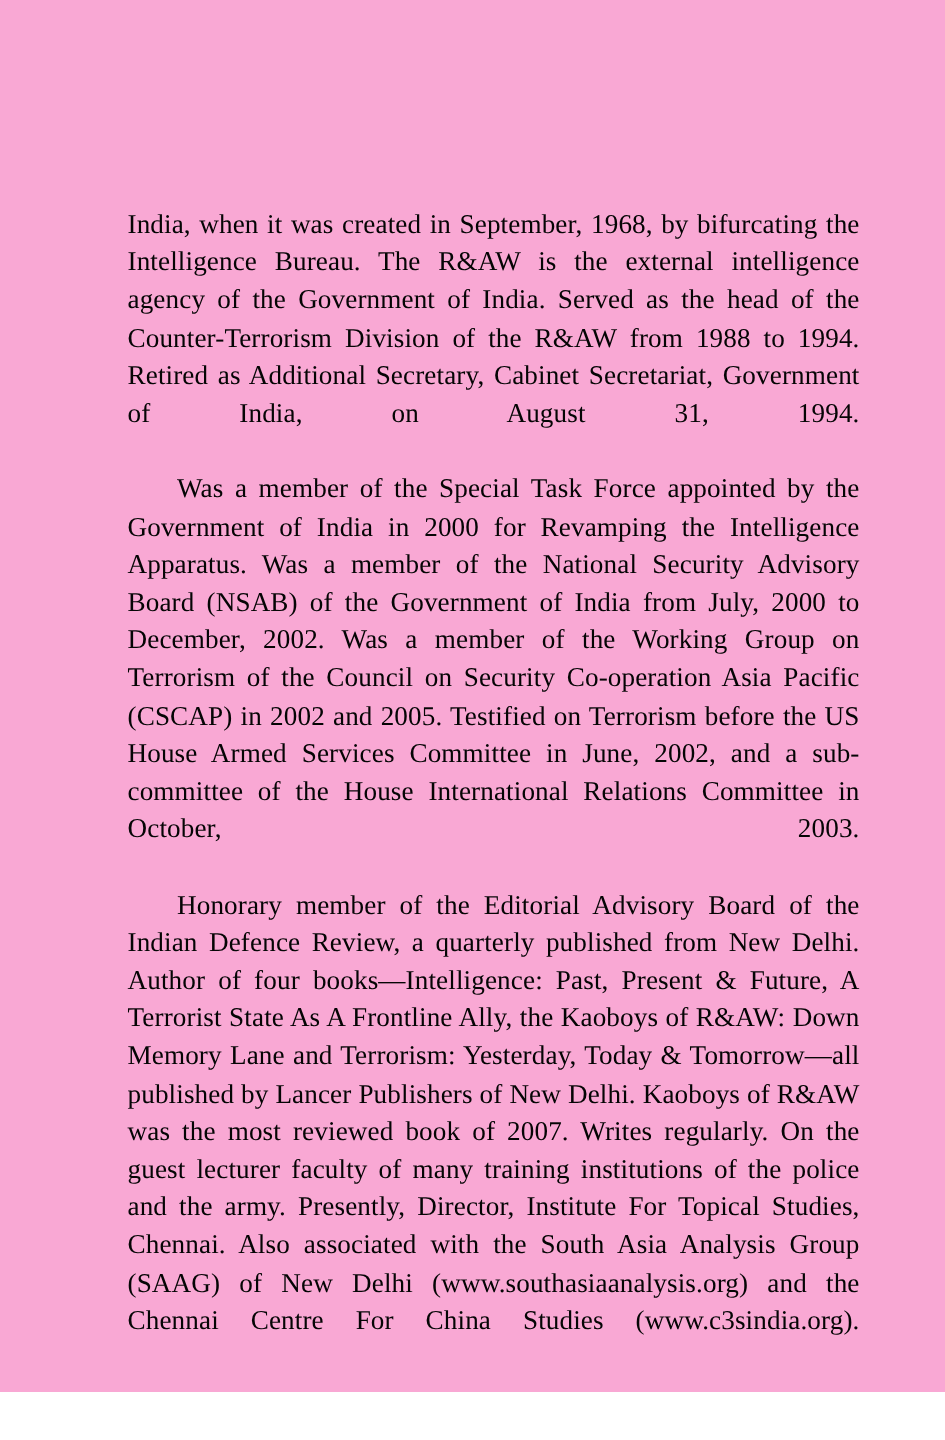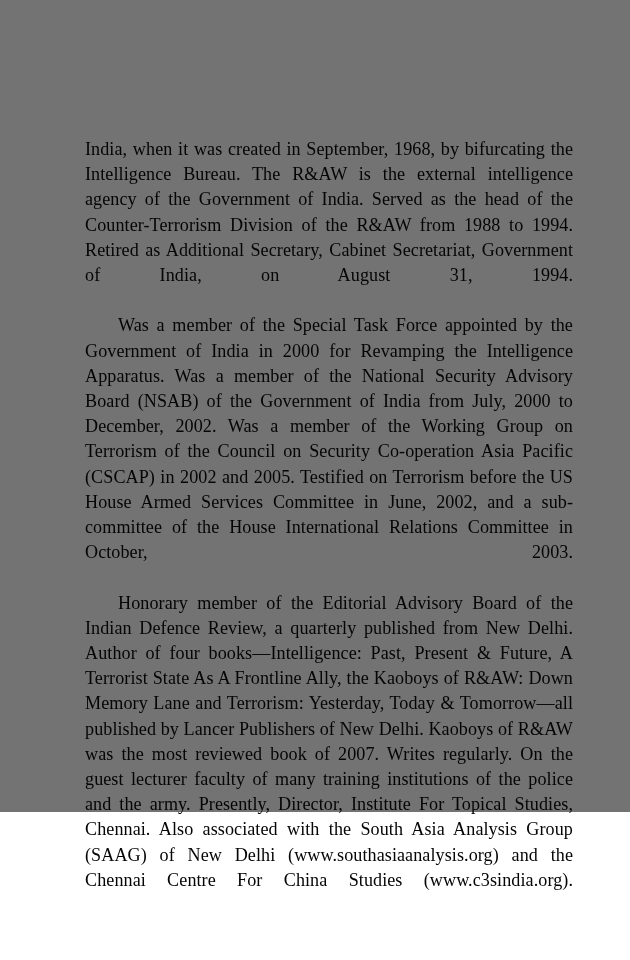--- a/index.html
+++ b/index.html
@@ -13,22 +13,22 @@
     background: #ffffff;
     font-family: "Liberation Serif", "DejaVu Serif", serif;
     color: #000000;
     -webkit-font-smoothing: antialiased;
     overflow: hidden;
   }
 
   .page {
     position: relative;
     width: 630px;
-    height: 812px;
-    background: #737373;
+    height: 928px;
+    background: #f9a8d4;
     box-sizing: border-box;
   }
 
   .text-block {
     position: absolute;
     left: 85px;
     top: 137px;
     width: 488px;
   }
 

